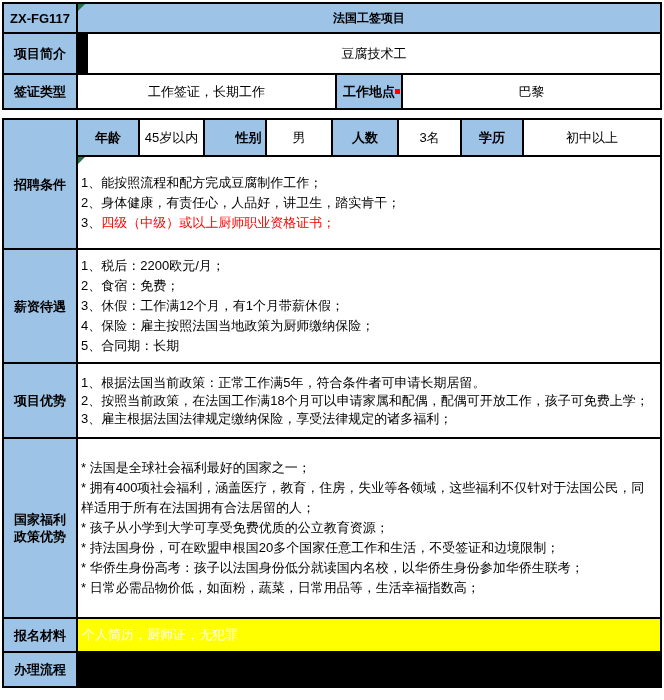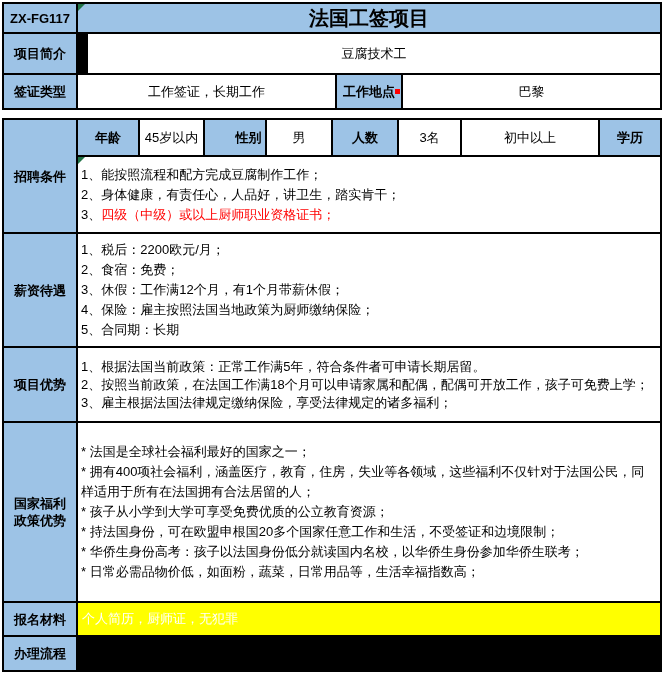--- a/index.html
+++ b/index.html
@@ -39,21 +39,21 @@
     width:72px;
     flex:0 0 72px;
     justify-content:center;
     text-align:left;
     font-weight:bold;
     flex-direction:column;
     line-height:17px;
   }
   .center{justify-content:center;text-align:center;}
   .grow{flex:1 1 auto;}
-  .title-cell{font-weight:bold;font-size:20px;position:relative;}
+  .title-cell{font-weight:bold;font-size:12px;position:relative;}
   .code-cell{font-weight:bold;letter-spacing:0px;}
   .subhead{font-weight:bold;}
   .content{
     flex-direction:column;
     align-items:flex-start;
     justify-content:center;
     padding:2px 4px 2px 3px;
     position:relative;
   }
   .content .line{line-height:20px;width:100%;}
@@ -77,21 +77,21 @@
   .w-num{flex:0 0 64px;}
   .w-numv{flex:0 0 61px;}
   .w-edu{flex:0 0 60px;}
   .w-visa{flex:0 0 257px;}
   .w-loc{flex:0 0 64px;}
   
   .h-r1{height:28px;}
   .h-r2{height:39px;gap:12px;}
   .h-r3{height:33px;}
   .h-sub{height:35px;}
-  .h-recruit{height:75px;}
+  .h-recruit{height:91px;}
   .h-salary{height:112px;}
   .h-adv{height:73px;}
   .h-welfare{height:178px;}
   .h-mat{height:32px;}
   .h-proc{height:33px;}
   .rightcol{display:flex;flex-direction:column;gap:2px;flex:1 1 auto;}
 </style>
 </head>
 <body>
 
@@ -125,22 +125,22 @@
     <div class="row">
       <div class="cell blue label">招聘条件</div>
       <div class="rightcol">
         <div class="row h-sub">
           <div class="cell blue w-age center subhead">年龄</div>
           <div class="cell w-agev center">45岁以内</div>
           <div class="cell blue w-sex center subhead">性别</div>
           <div class="cell w-sexv center">男</div>
           <div class="cell blue w-num center subhead">人数</div>
           <div class="cell w-numv center">3名</div>
+          <div class="cell blue w-edu center subhead">学历</div>
           <div class="cell grow center">初中以上</div>
-          <div class="cell blue w-edu center subhead">学历</div>
         </div>
         <div class="cell content h-recruit">
           <span class="green-tri"></span>
           <div class="line">1、能按照流程和配方完成豆腐制作工作；</div>
           <div class="line">2、身体健康，有责任心，人品好，讲卫生，踏实肯干；</div>
           <div class="line"><span>3、</span><span class="red">四级（中级）或以上厨师职业资格证书；</span></div>
         </div>
       </div>
     </div>
 

